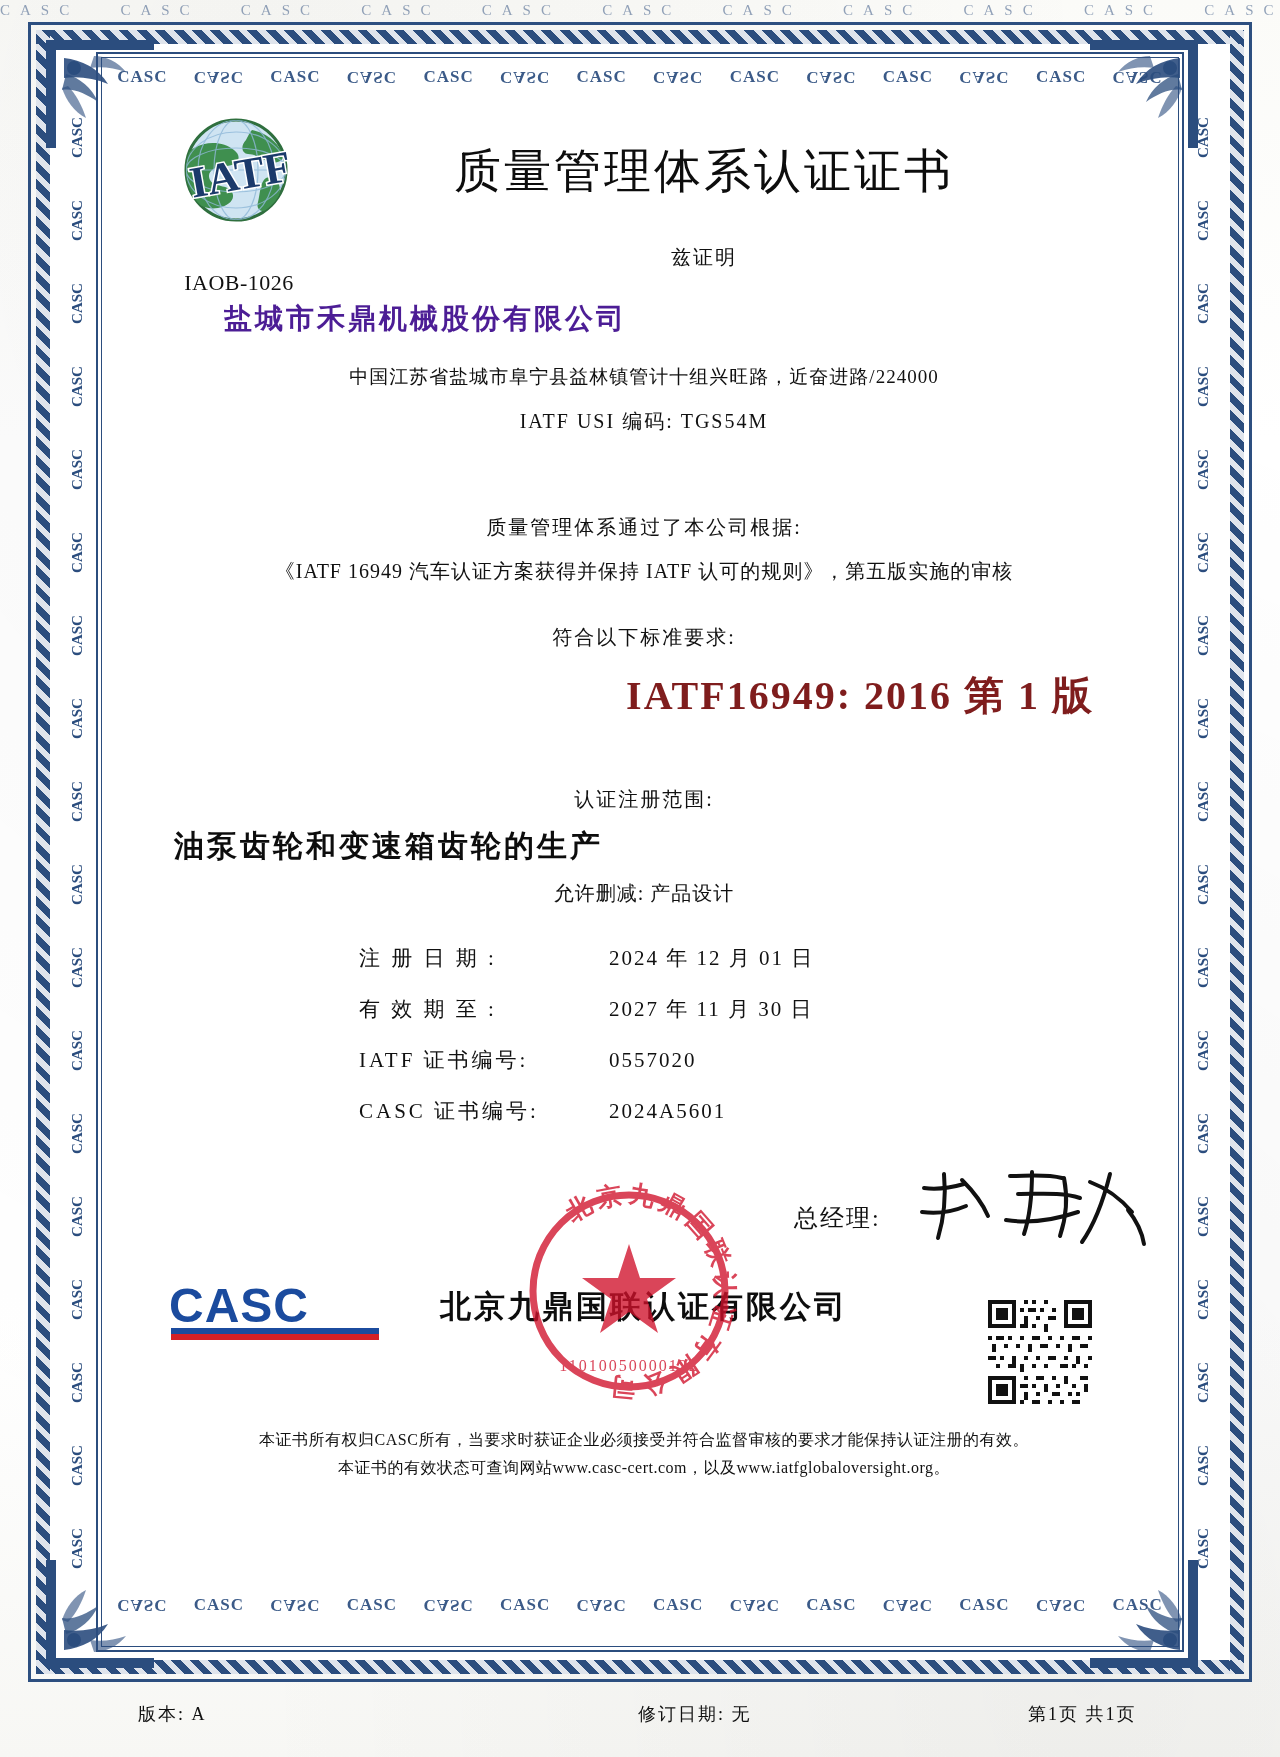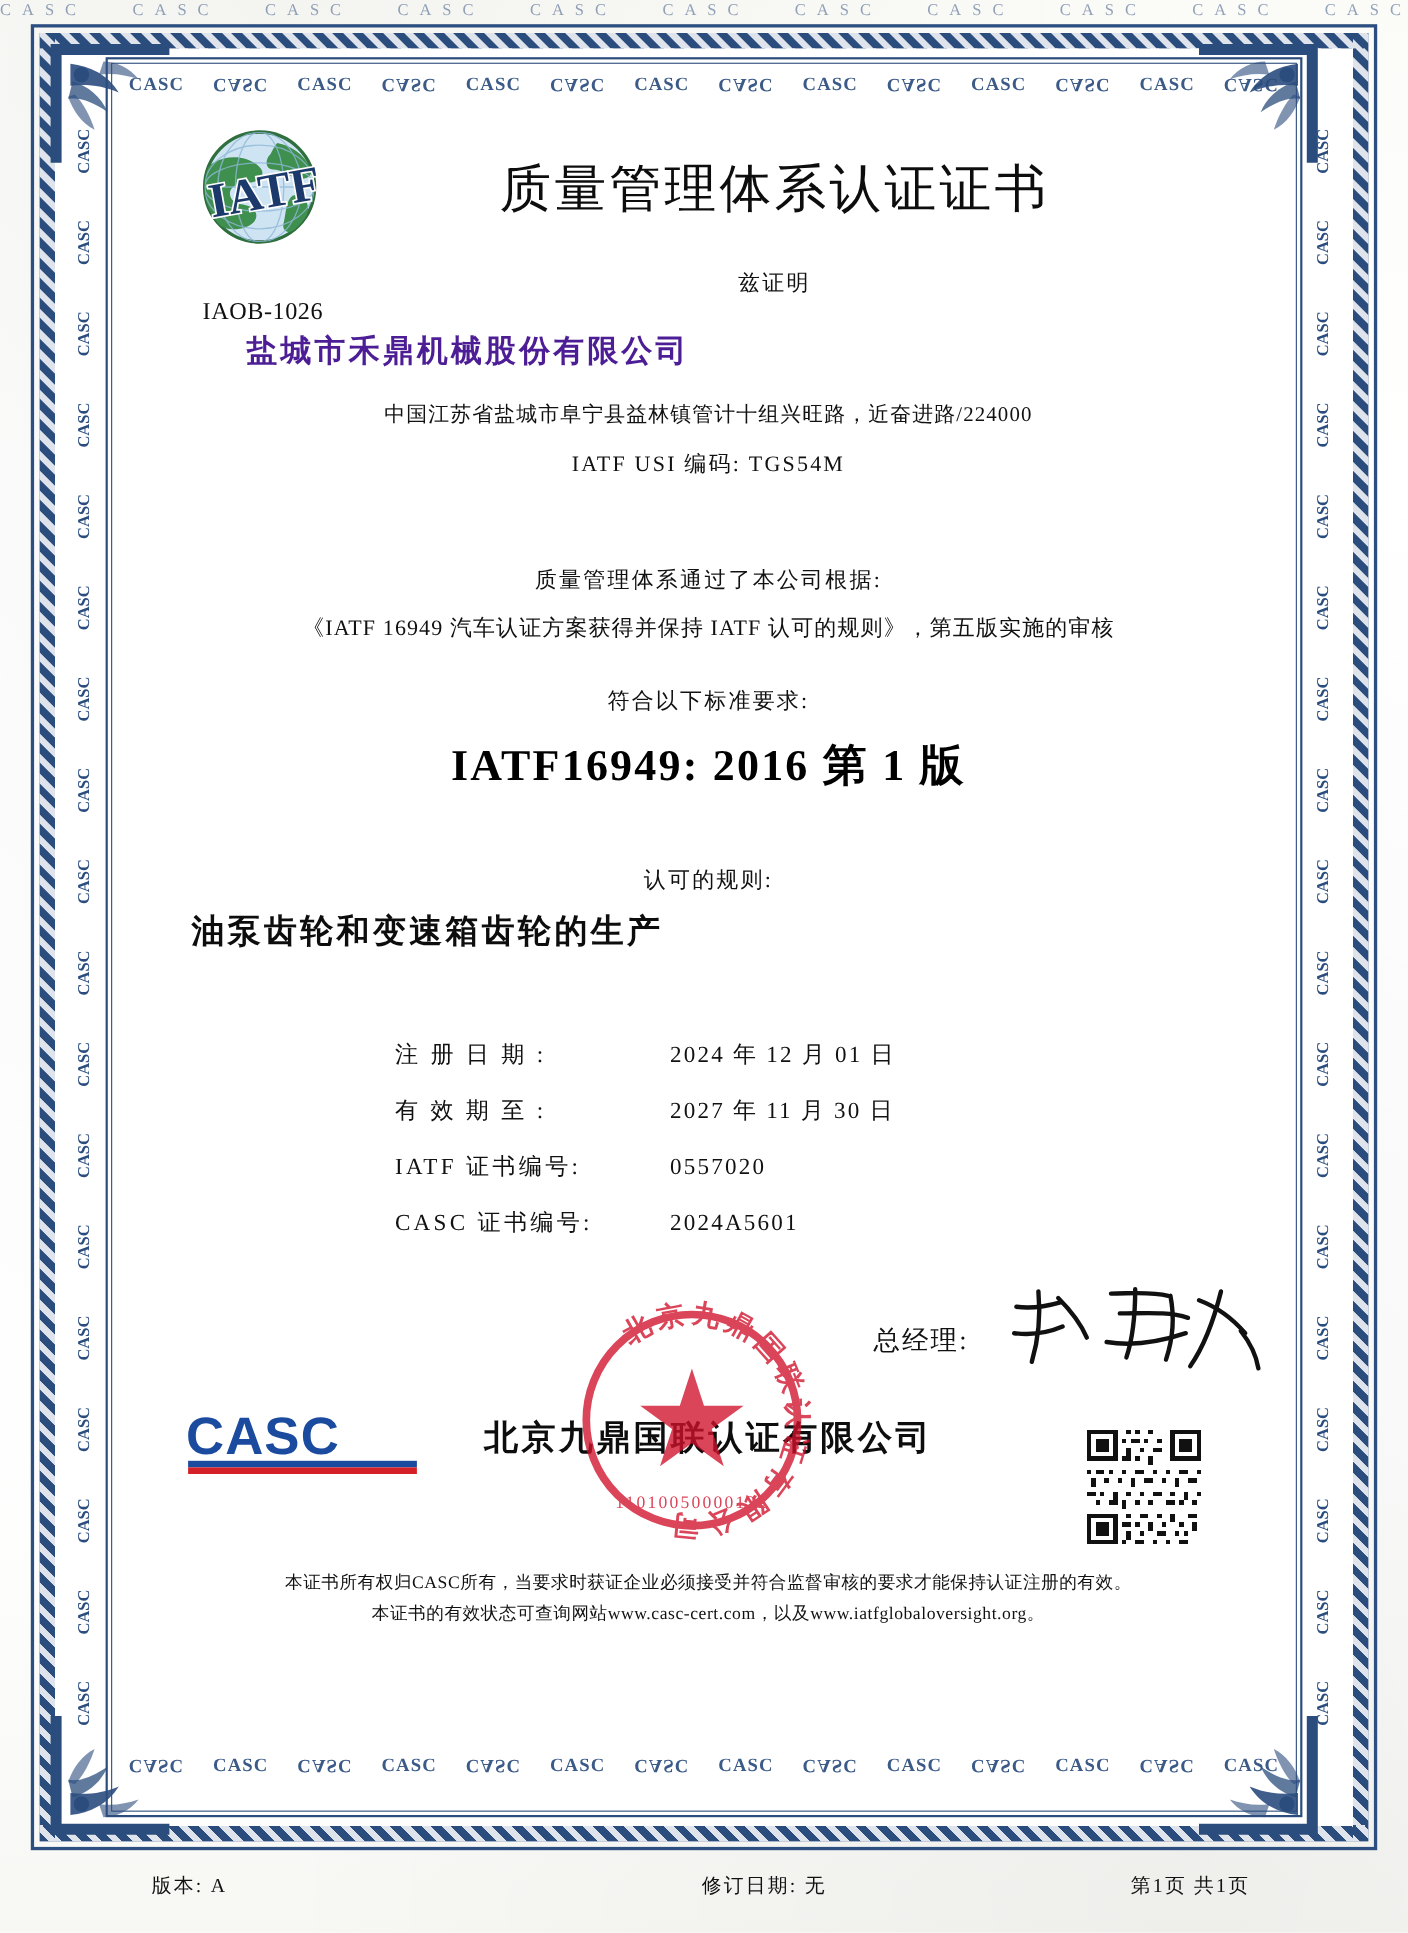--- a/index.html
+++ b/index.html
@@ -133,22 +133,22 @@
   }
   .rule-line{
     position:absolute;left:60px;top:460px;width:960px;text-align:center;
     font-size:20px;line-height:31px;letter-spacing:1px;color:#111;
   }
   .conform{
     position:absolute;left:90px;top:528px;width:900px;text-align:center;
     font-size:20px;letter-spacing:2px;color:#111;
   }
   .standard{
-    position:absolute;left:90px;top:572px;width:900px;text-align:center;
-    font-size:40px;font-weight:bold;letter-spacing:2px;color:#000000;
+    position:absolute;left:90px;top:572px;width:900px;text-align:right;
+    font-size:40px;font-weight:bold;letter-spacing:2px;color:#7f1d1d;
   }
   .scope-label{
     position:absolute;left:90px;top:690px;width:900px;text-align:center;
     font-size:20px;letter-spacing:2px;color:#111;
   }
   .scope-value{
     position:absolute;left:70px;top:730px;width:940px;text-align:left;
     font-size:30px;font-weight:bold;letter-spacing:3px;color:#0d0d0d;
   }
   .exclusion{
@@ -381,22 +381,23 @@
     <div class="sub-zheng">兹证明</div>
     <div class="company">盐城市禾鼎机械股份有限公司</div>
     <div class="address">中国江苏省盐城市阜宁县益林镇管计十组兴旺路，近奋进路/224000</div>
     <div class="usi">IATF USI 编码: TGS54M</div>
 
     <div class="pass-line">质量管理体系通过了本公司根据:</div>
     <div class="rule-line">《IATF 16949 汽车认证方案获得并保持 IATF 认可的规则》，第五版实施的审核</div>
     <div class="conform">符合以下标准要求:</div>
     <div class="standard">IATF16949: 2016 第 1 版</div>
 
-    <div class="scope-label">认可的规则:</div>
+    <div class="scope-label">认证注册范围:</div>
     <div class="scope-value">油泵齿轮和变速箱齿轮的生产</div>
+    <div class="exclusion">允许删减: 产品设计</div>
 
     <div class="fields">
       <div class="field-row">
         <div class="field-label">注 册 日 期 :</div>
         <div class="field-value">2024 年 12 月 01 日</div>
       </div>
       <div class="field-row">
         <div class="field-label">有 效 期 至 :</div>
         <div class="field-value">2027 年 11 月 30 日</div>
       </div>

